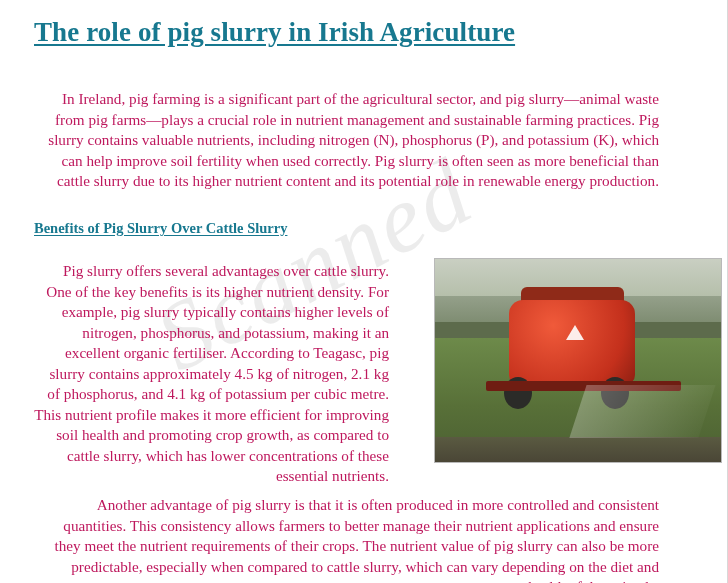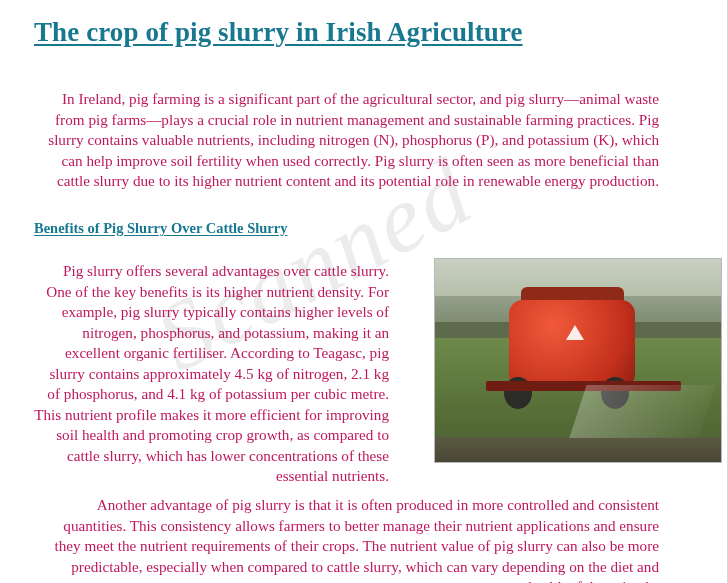--- a/index.html
+++ b/index.html
@@ -214,21 +214,21 @@
 </style>
 </head>
 <body>
 
 <div class="page">
 
   <div class="watermark">Scanned</div>
 
   <div class="content">
 
-    <h1 class="doc-title">The crop of pig slurry in Irish Agriculture</h1>
+    <h1 class="doc-title">The role of pig slurry in Irish Agriculture</h1>
 
     <p class="body-text para-1">In Ireland, pig farming is a significant part of the agricultural sector, and pig slurry—animal waste from pig farms—plays a crucial role in nutrient management and sustainable farming practices. Pig slurry contains valuable nutrients, including nitrogen (N), phosphorus (P), and potassium (K), which can help improve soil fertility when used correctly. Pig slurry is often seen as more beneficial than cattle slurry due to its higher nutrient content and its potential role in renewable energy production.</p>
 
     <h2 class="section-heading">Benefits of Pig Slurry Over Cattle Slurry</h2>
 
     <p class="body-text para-2">Pig slurry offers several advantages over cattle slurry. One of the key benefits is its higher nutrient density. For example, pig slurry typically contains higher levels of nitrogen, phosphorus, and potassium, making it an excellent organic fertiliser. According to Teagasc, pig slurry contains approximately 4.5 kg of nitrogen, 2.1 kg of phosphorus, and 4.1 kg of potassium per cubic metre. This nutrient profile makes it more efficient for improving soil health and promoting crop growth, as compared to cattle slurry, which has lower concentrations of these essential nutrients.</p>
 
     <div class="figure">
       <div class="fig-sky"></div>
       <div class="fig-trees"></div>

